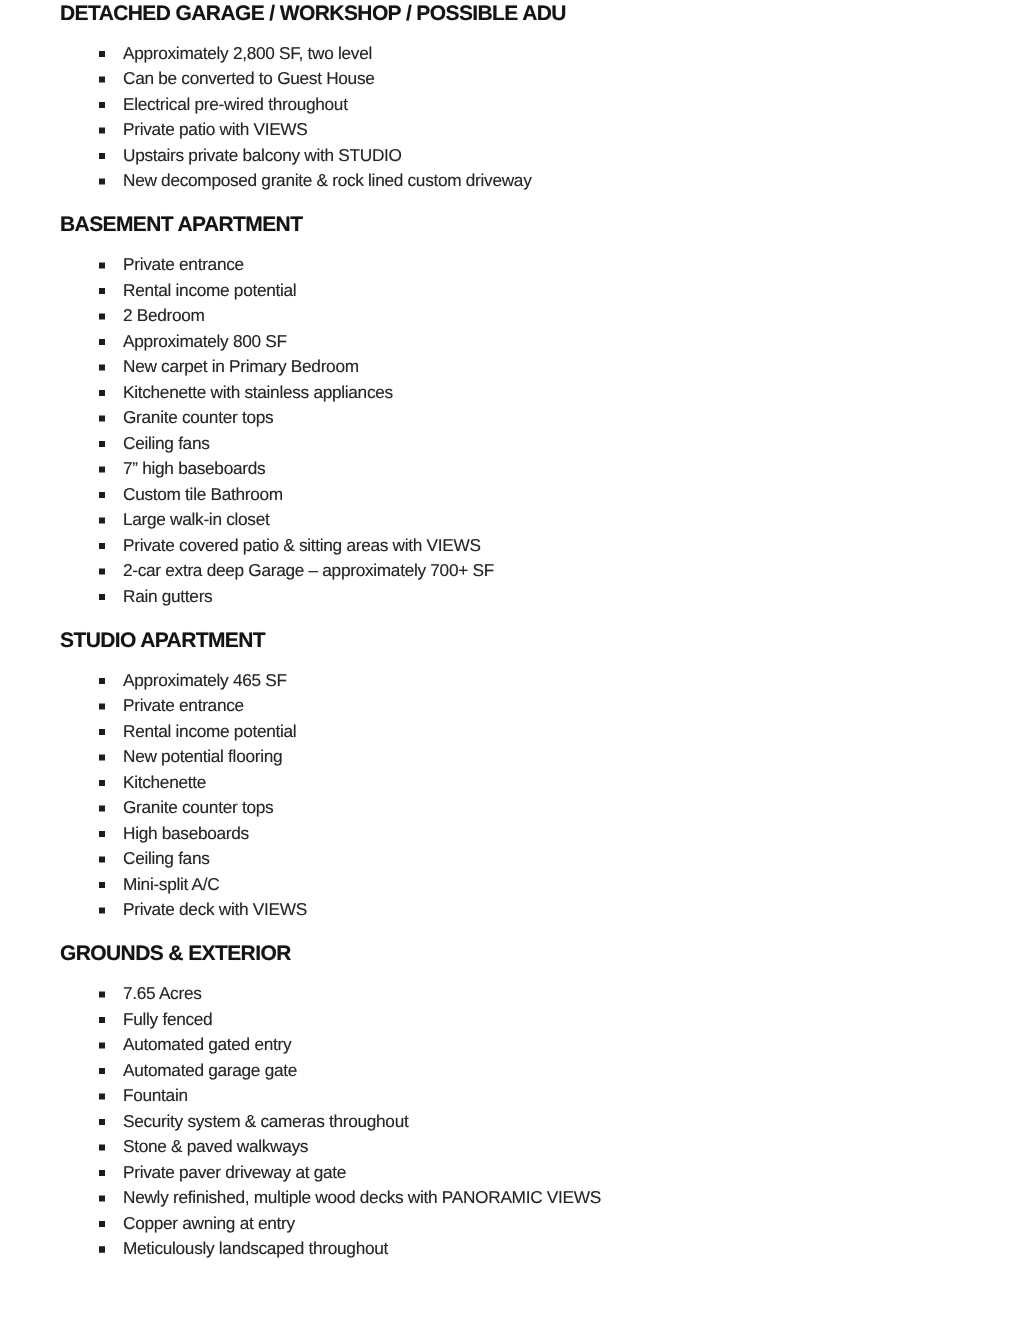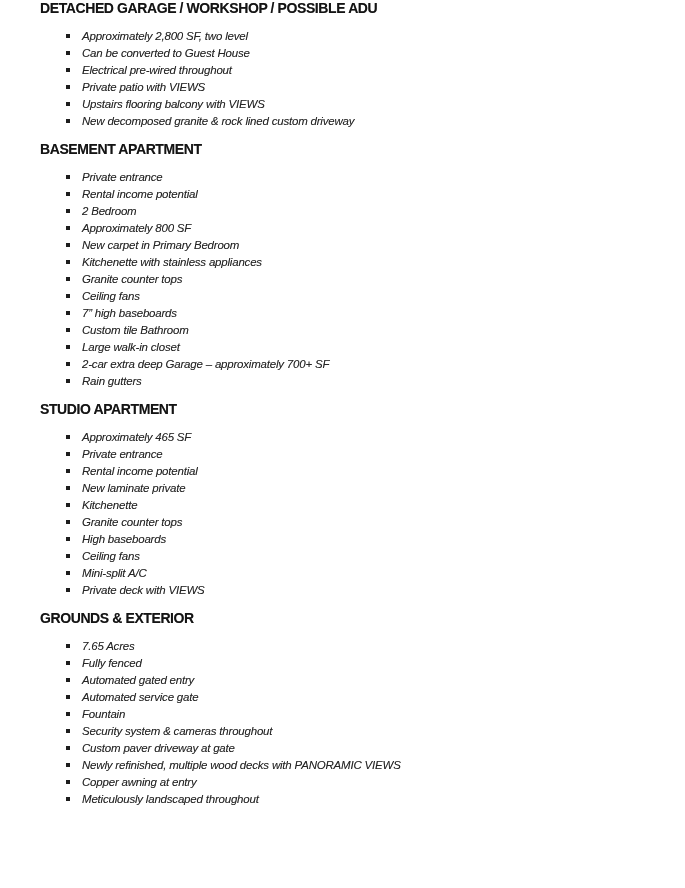--- a/index.html
+++ b/index.html
@@ -29,21 +29,20 @@
     font-weight: bold;
     letter-spacing: -0.4px;
     color: #141414;
     text-shadow: 0 0 0.5px rgba(20,20,20,0.45);
     white-space: nowrap;
   }
   .doc-section ul {
     list-style: none;
     margin: 0;
     padding: 0 0 0 26px;
-    font-style: italic;
   }
   .doc-section li {
     position: relative;
     font-size: 11.5px;
     line-height: 17px;
     letter-spacing: -0.2px;
     padding-left: 16px;
     color: #262626;
     text-shadow: 0 0 0.5px rgba(45,45,45,0.4);
     white-space: nowrap;
@@ -63,67 +62,69 @@
 
 <div class="page">
   <div id="sections">
       <section class="doc-section">
         <h2>DETACHED GARAGE / WORKSHOP / POSSIBLE ADU</h2>
         <ul>
           <li><span class="bullet"></span><span>Approximately 2,800 SF, two level</span></li>
           <li><span class="bullet"></span><span>Can be converted to Guest House</span></li>
           <li><span class="bullet"></span><span>Electrical pre-wired throughout</span></li>
           <li><span class="bullet"></span><span>Private patio with VIEWS</span></li>
-          <li><span class="bullet"></span><span>Upstairs flooring balcony with VIEWS</span></li>
+          <li><span class="bullet"></span><span>Upstairs private balcony with STUDIO</span></li>
           <li><span class="bullet"></span><span>New decomposed granite &amp; rock lined custom driveway</span></li>
         </ul>
       </section>
       <section class="doc-section">
         <h2>BASEMENT APARTMENT</h2>
         <ul>
           <li><span class="bullet"></span><span>Private entrance</span></li>
           <li><span class="bullet"></span><span>Rental income potential</span></li>
           <li><span class="bullet"></span><span>2 Bedroom</span></li>
           <li><span class="bullet"></span><span>Approximately 800 SF</span></li>
           <li><span class="bullet"></span><span>New carpet in Primary Bedroom</span></li>
           <li><span class="bullet"></span><span>Kitchenette with stainless appliances</span></li>
           <li><span class="bullet"></span><span>Granite counter tops</span></li>
           <li><span class="bullet"></span><span>Ceiling fans</span></li>
           <li><span class="bullet"></span><span>7” high baseboards</span></li>
           <li><span class="bullet"></span><span>Custom tile Bathroom</span></li>
           <li><span class="bullet"></span><span>Large walk-in closet</span></li>
+          <li><span class="bullet"></span><span>Private covered patio &amp; sitting areas with VIEWS</span></li>
           <li><span class="bullet"></span><span>2-car extra deep Garage – approximately 700+ SF</span></li>
           <li><span class="bullet"></span><span>Rain gutters</span></li>
         </ul>
       </section>
       <section class="doc-section">
         <h2>STUDIO APARTMENT</h2>
         <ul>
           <li><span class="bullet"></span><span>Approximately 465 SF</span></li>
           <li><span class="bullet"></span><span>Private entrance</span></li>
           <li><span class="bullet"></span><span>Rental income potential</span></li>
-          <li><span class="bullet"></span><span>New laminate private</span></li>
+          <li><span class="bullet"></span><span>New potential flooring</span></li>
           <li><span class="bullet"></span><span>Kitchenette</span></li>
           <li><span class="bullet"></span><span>Granite counter tops</span></li>
           <li><span class="bullet"></span><span>High baseboards</span></li>
           <li><span class="bullet"></span><span>Ceiling fans</span></li>
           <li><span class="bullet"></span><span>Mini-split A/C</span></li>
           <li><span class="bullet"></span><span>Private deck with VIEWS</span></li>
         </ul>
       </section>
       <section class="doc-section">
         <h2>GROUNDS &amp; EXTERIOR</h2>
         <ul>
           <li><span class="bullet"></span><span>7.65 Acres</span></li>
           <li><span class="bullet"></span><span>Fully fenced</span></li>
           <li><span class="bullet"></span><span>Automated gated entry</span></li>
-          <li><span class="bullet"></span><span>Automated service gate</span></li>
+          <li><span class="bullet"></span><span>Automated garage gate</span></li>
           <li><span class="bullet"></span><span>Fountain</span></li>
           <li><span class="bullet"></span><span>Security system &amp; cameras throughout</span></li>
-          <li><span class="bullet"></span><span>Custom paver driveway at gate</span></li>
+          <li><span class="bullet"></span><span>Stone &amp; paved walkways</span></li>
+          <li><span class="bullet"></span><span>Private paver driveway at gate</span></li>
           <li><span class="bullet"></span><span>Newly refinished, multiple wood decks with PANORAMIC VIEWS</span></li>
           <li><span class="bullet"></span><span>Copper awning at entry</span></li>
           <li><span class="bullet"></span></li>
           <li><span class="bullet"></span><span>Meticulously landscaped throughout</span></li>
         </ul>
       </section>
     </div>
 </div>
 
 </body></html>

